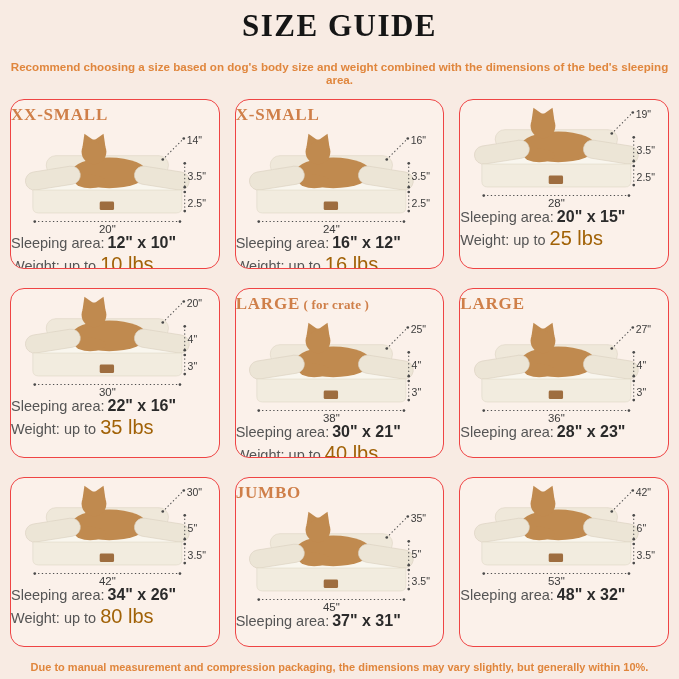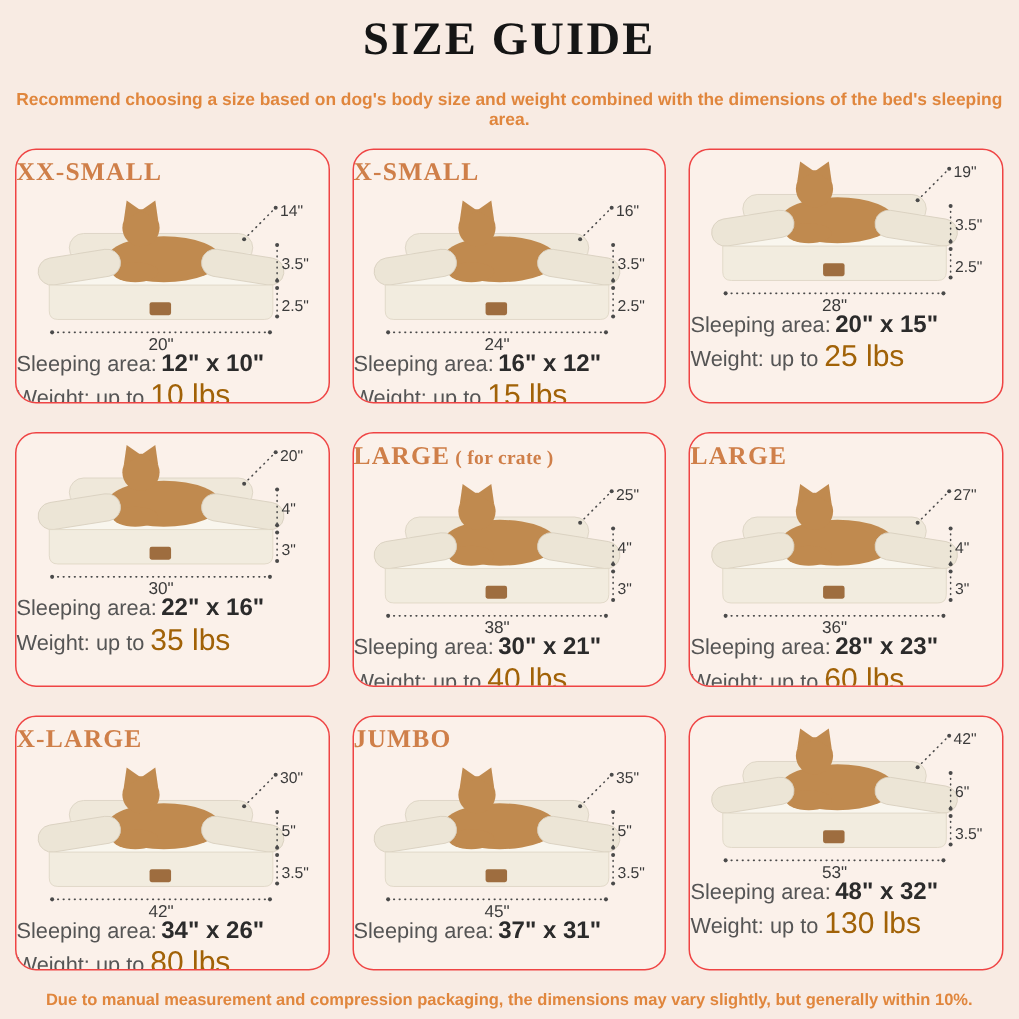--- a/index.html
+++ b/index.html
@@ -171,21 +171,21 @@
     </g>
     <g font-size="11" fill="#3b3b3b">
       <text class="dim-depth" x="175" y="18">16"</text>
       <text class="dim-h1" x="176" y="55">3.5"</text>
       <text class="dim-h2" x="176" y="84">2.5"</text>
       <text class="dim-width" x="92" y="111" font-size="12" text-anchor="middle">24"</text>
     </g>
   </svg>
 </div>
     <div class="sleep-line"><span class="lbl">Sleeping area:</span><span class="val">16" x 12"</span></div>
-    <div class="weight-line"><span class="lbl">Weight:</span> <span class="lbl">up to</span><span class="wval">15 lbs</span></div>
+    <div class="weight-line"><span class="lbl">Weight:</span> <span class="lbl">up to</span><span class="wval">16 lbs</span></div>
   </div>
 
   <div class="size-card">
     <div class="bed-figure">
   <svg viewBox="0 0 200 112" width="192" height="107">
     <g>
       <rect x="28" y="30" width="128" height="20" rx="10" fill="#efe8da" stroke="#dbd3c2" stroke-width="0.6"></rect>
       <polygon points="30,44 154,44 168,66 16,66" fill="#f9f6ee"></polygon>
     </g>
     <g class="dog">
@@ -369,25 +369,23 @@
     </g>
     <g font-size="11" fill="#3b3b3b">
       <text class="dim-depth" x="175" y="18">27"</text>
       <text class="dim-h1" x="176" y="55">4"</text>
       <text class="dim-h2" x="176" y="84">3"</text>
       <text class="dim-width" x="92" y="111" font-size="12" text-anchor="middle">36"</text>
     </g>
   </svg>
 </div>
     <div class="sleep-line"><span class="lbl">Sleeping area:</span><span class="val">28" x 23"</span></div>
-    <div class="weight-line"><span class="lbl">Weight:</span> <span class="lbl">up to</span><span class="wval">60 lbs</span></div>
-  </div>
-
-  <div class="size-card">
-    <div class="card-title"><span>X-LARGE</span><span class="title-suffix"></span></div>
+  </div>
+
+  <div class="size-card">
     <div class="bed-figure">
   <svg viewBox="0 0 200 112" width="192" height="107">
     <g>
       <rect x="28" y="30" width="128" height="20" rx="10" fill="#efe8da" stroke="#dbd3c2" stroke-width="0.6"></rect>
       <polygon points="30,44 154,44 168,66 16,66" fill="#f9f6ee"></polygon>
     </g>
     <g class="dog">
       <ellipse class="dog-part" cx="94" cy="48" rx="40" ry="16" fill="#bf7c33"></ellipse>
       <ellipse class="dog-part" cx="74" cy="57" rx="16" ry="7" fill="#bf7c33"></ellipse>
       <ellipse class="dog-part" cx="131" cy="54" rx="10" ry="5" fill="#bf7c33"></ellipse>
@@ -517,18 +515,17 @@
     </g>
     <g font-size="11" fill="#3b3b3b">
       <text class="dim-depth" x="175" y="18">42"</text>
       <text class="dim-h1" x="176" y="55">6"</text>
       <text class="dim-h2" x="176" y="84">3.5"</text>
       <text class="dim-width" x="92" y="111" font-size="12" text-anchor="middle">53"</text>
     </g>
   </svg>
 </div>
     <div class="sleep-line"><span class="lbl">Sleeping area:</span><span class="val">48" x 32"</span></div>
-    <div class="weight-line"><span class="lbl">Weight:</span> <span class="lbl">up to</span><span class="wval">130 lbs</span></div>
   </div>
 
 </main>
 
 <footer class="page-footer">Due to manual measurement and compression packaging, the dimensions may vary slightly, but generally within 10%.</footer>
 
 </body></html>

